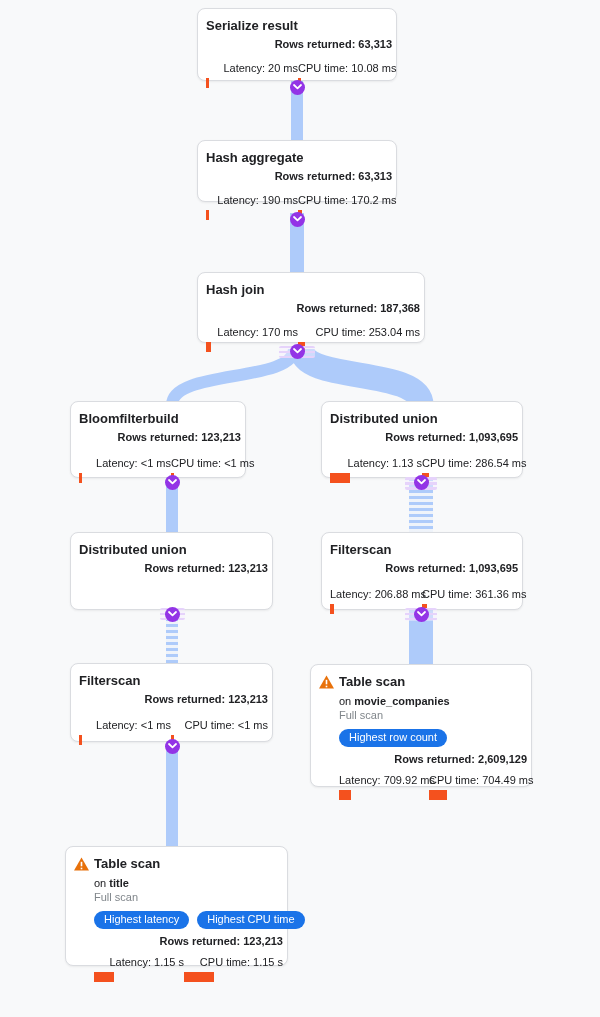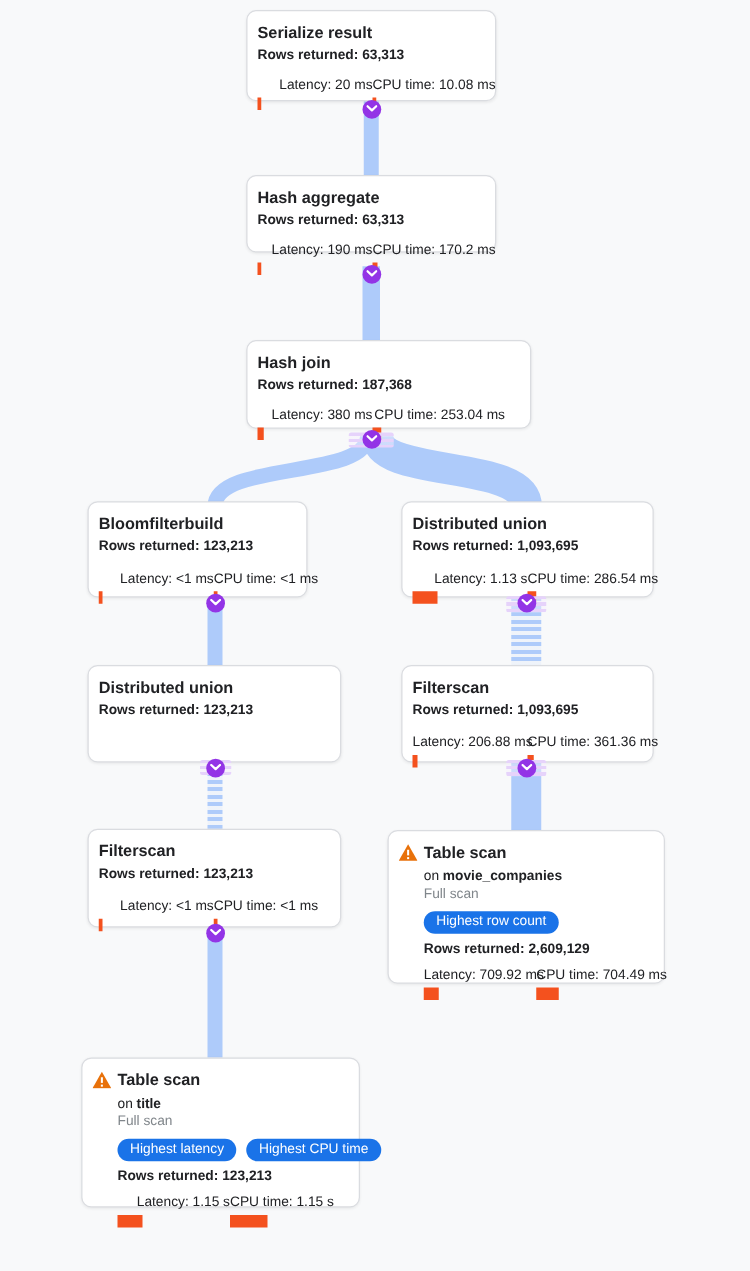--- a/index.html
+++ b/index.html
@@ -1,23 +1,23 @@
 <!DOCTYPE html>
 <html><head>
 <meta charset="utf-8">
 <style>
   html,body{margin:0;padding:0;}
   body{font-family:"Liberation Sans","DejaVu Sans",sans-serif;background:#f8f9fa;}
   #stage{position:relative;width:600px;height:1017px;background:#f8f9fa;overflow:hidden;}
 
   .card{position:absolute;background:#ffffff;border:1px solid #dadce0;border-radius:8px;
-        box-sizing:border-box;padding:9px 20px 0 8px;z-index:3;
+        box-sizing:border-box;padding:9px 4px 0 8px;z-index:3;
         box-shadow:0 1px 2px rgba(60,64,67,0.08);}
   .title{font-size:13px;font-weight:700;color:#202124;line-height:16px;margin-bottom:4px;white-space:nowrap;}
-  .rows{font-size:11px;font-weight:700;color:#202124;line-height:13px;white-space:nowrap;}
+  .rows{font-size:11px;font-weight:700;color:#202124;line-height:13px;white-space:nowrap;text-align:right;}
   .metrics{display:grid;grid-template-columns:92px auto;margin-top:11px;text-align:right;}
   .mlabel{font-size:11px;font-weight:400;color:#202124;line-height:13px;white-space:nowrap;}
   .bar{height:10px;background:#f4511e;margin-top:3px;}
 
   .card.ts{padding-left:28px;}
   .card.ts .metrics{grid-template-columns:90px auto;margin-top:8px;}
   .warn{position:absolute;left:8px;top:10px;line-height:0;}
   .sub{font-size:11px;color:#202124;line-height:14px;white-space:nowrap;}
   .sub b{font-weight:700;margin-left:3px;}
   .fullscan{font-size:11px;color:#80868b;line-height:14px;margin-bottom:5px;white-space:nowrap;}
@@ -86,21 +86,21 @@
         <div class="bar" style="width: 4px;"></div>
       </div>
     </div>
   </div>
 
   <div class="card" style="left:197px;top:272px;width:228px;height:71px">
     <div class="title">Hash join</div>
     <div class="rows">Rows returned: 187,368</div>
     <div class="metrics">
       <div>
-        <div class="mlabel">Latency: 380 ms</div>
+        <div class="mlabel">Latency: 170 ms</div>
         <div class="bar" style="width: 5px;"></div>
       </div>
       <div>
         <div class="mlabel">CPU time: 253.04 ms</div>
         <div class="bar" style="width: 7px;"></div>
       </div>
     </div>
   </div>
 
   <div class="card" style="left:70px;top:401px;width:176px;height:77px">

